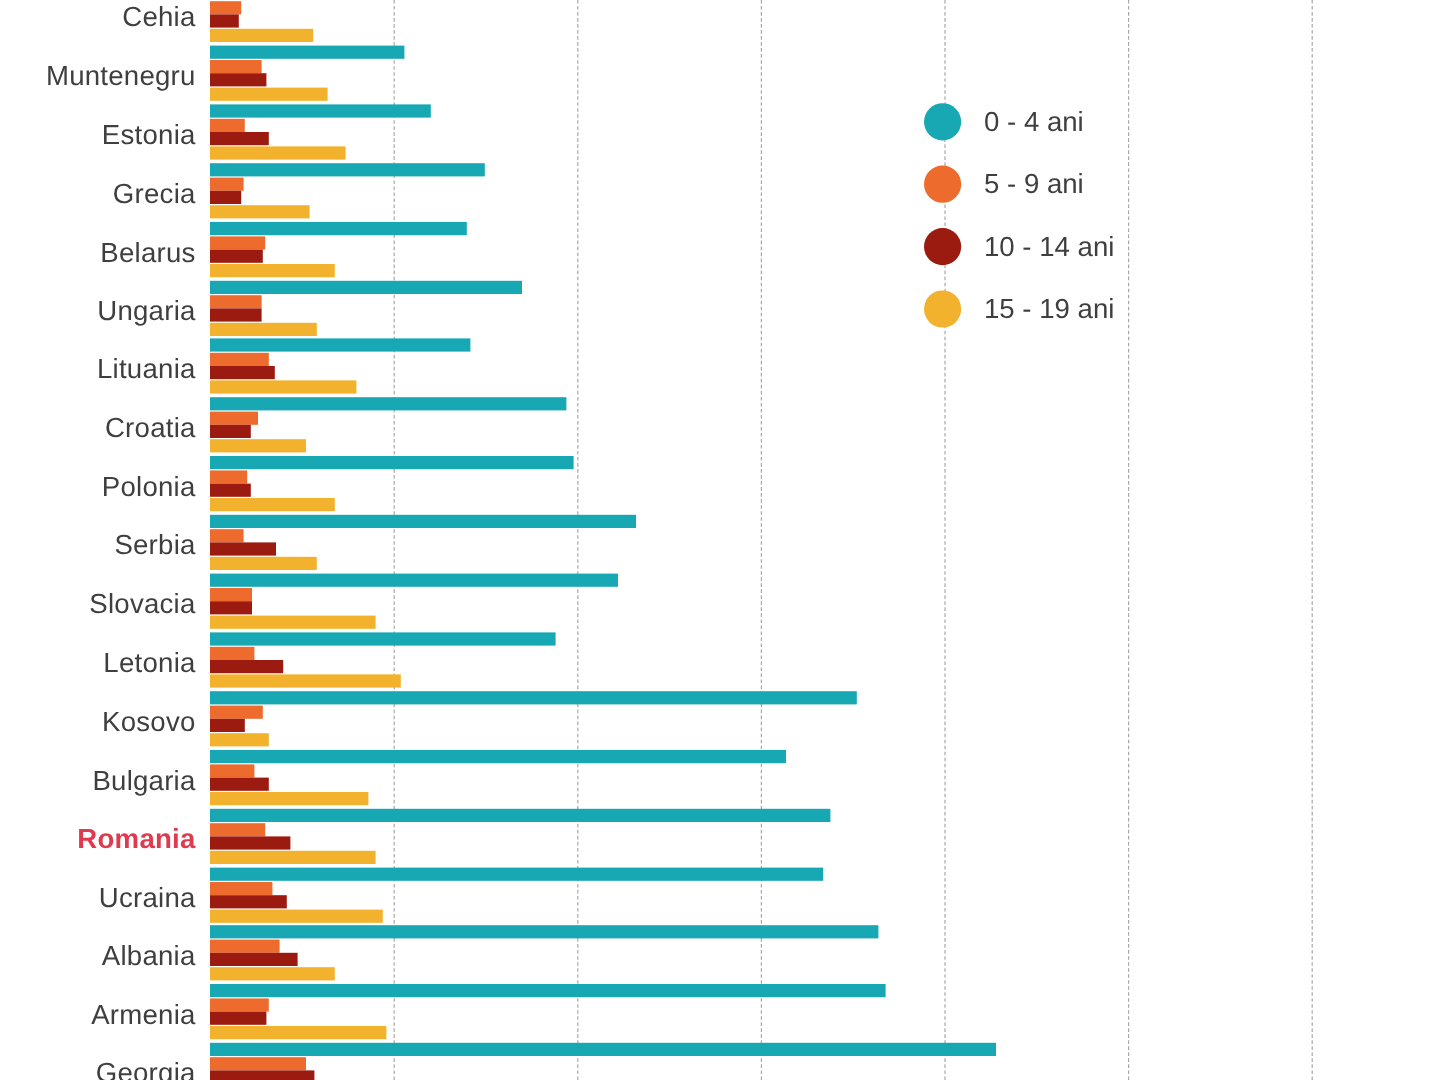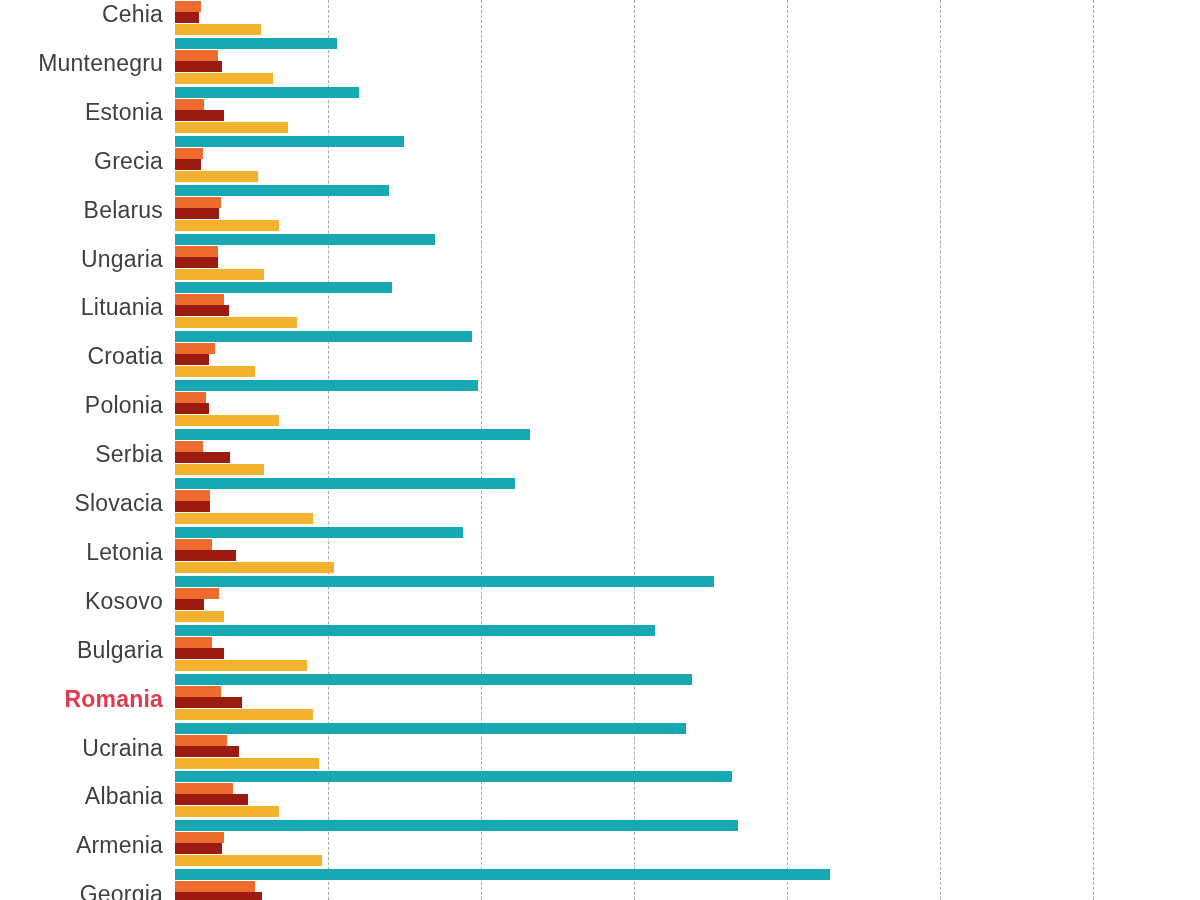--- a/index.html
+++ b/index.html
@@ -220,20 +220,38 @@
         <div class="bar s2" title="Armenia — 10 - 14 ani: 1.55" style="width: 47.4254px; background: rgb(156, 27, 16);"></div>
         <div class="bar s3" title="Armenia — 15 - 19 ani: 4.8" style="width: 146.866px; background: rgb(242, 178, 46);"></div>
       </div>
       <div class="row" style="top: 869.2px;">
         <div class="bar s0" title="Georgia — 0 - 4 ani: 21.4" style="width: 654.776px; background: rgb(23, 168, 180);"></div>
         <div class="bar s1" title="Georgia — 5 - 9 ani: 2.6" style="width: 79.5522px; background: rgb(236, 107, 45);"></div>
         <div class="bar s2" title="Georgia — 10 - 14 ani: 2.85" style="width: 87.2015px; background: rgb(156, 27, 16);"></div>
       </div>
     </div>
 
+  <div id="legend">
+      <div class="legend-item">
+        <span class="legend-dot" style="background: rgb(23, 168, 180);"></span>
+        <span class="legend-text">0 - 4 ani</span>
+      </div>
+      <div class="legend-item">
+        <span class="legend-dot" style="background: rgb(236, 107, 45);"></span>
+        <span class="legend-text">5 - 9 ani</span>
+      </div>
+      <div class="legend-item">
+        <span class="legend-dot" style="background: rgb(156, 27, 16);"></span>
+        <span class="legend-text">10 - 14 ani</span>
+      </div>
+      <div class="legend-item">
+        <span class="legend-dot" style="background: rgb(242, 178, 46);"></span>
+        <span class="legend-text">15 - 19 ani</span>
+      </div>
+    </div>
 
 <div class="cat-label" style="top: 3px;">Cehia</div>
     <div class="cat-label" style="top: 51.9px;">Muntenegru</div>
     <div class="cat-label" style="top: 100.8px;">Estonia</div>
     <div class="cat-label" style="top: 149.7px;">Grecia</div>
     <div class="cat-label" style="top: 198.6px;">Belarus</div>
     <div class="cat-label" style="top: 247.5px;">Ungaria</div>
     <div class="cat-label" style="top: 296.4px;">Lituania</div>
     <div class="cat-label" style="top: 345.3px;">Croatia</div>
     <div class="cat-label" style="top: 394.2px;">Polonia</div>

